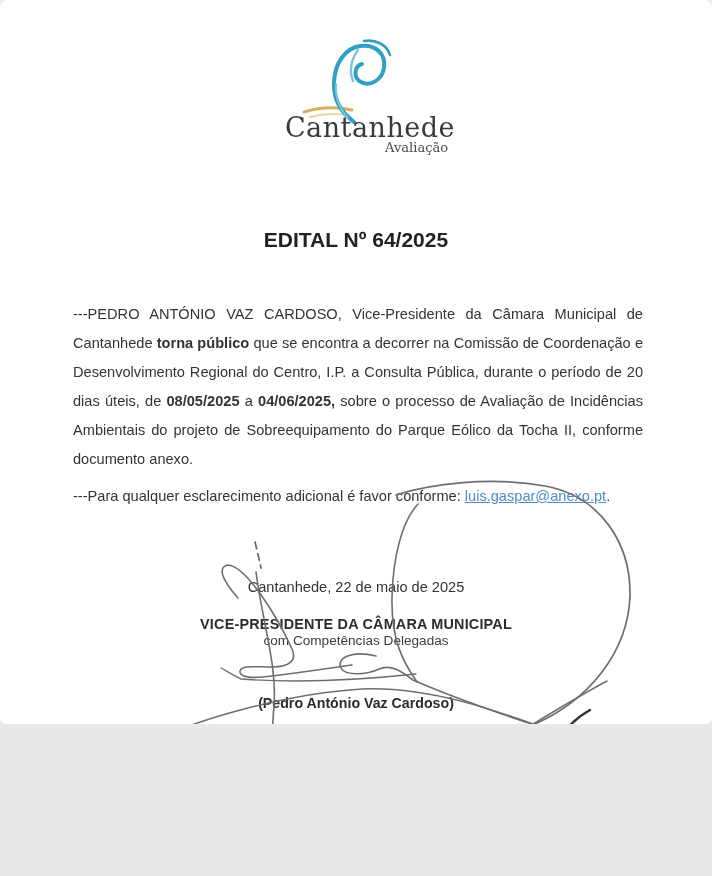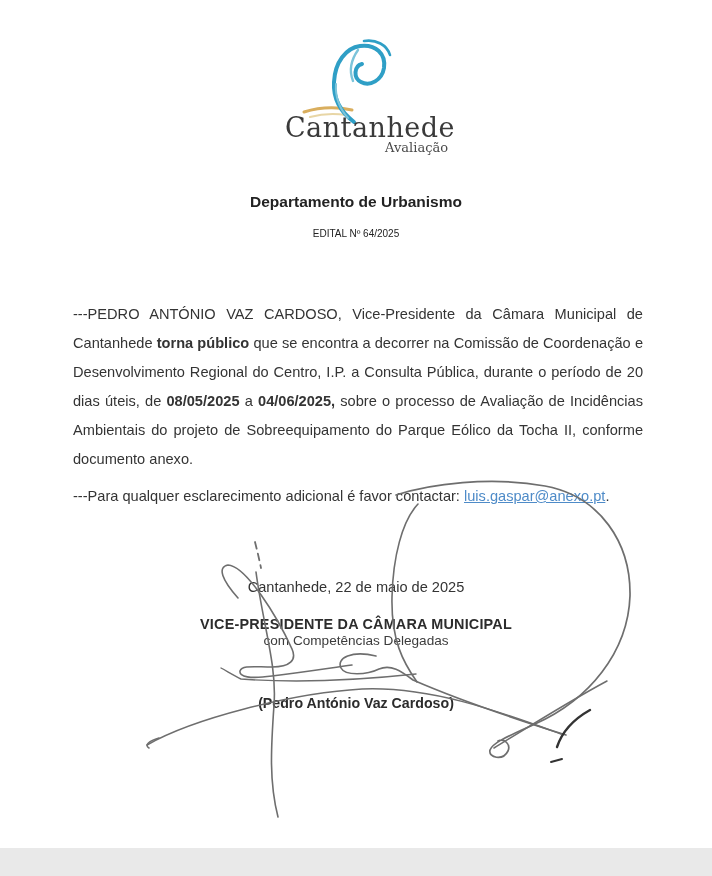--- a/index.html
+++ b/index.html
@@ -8,46 +8,47 @@
     --sig-dark:#333333;
     --swirl:#2f9fc6;
     --swirl-light:#7cc4da;
     --accent:#d9ae5e;
     --accent-light:#e8d6a6;
     --ink:#2e2e2e;
   }
   html,body{margin:0;padding:0;background:#e9e9e9;}
   .page{
     position:relative;
-    width:712px;height:848px;
+    width:712px;height:724px;
     margin:0 auto;
     background:#ffffff;
     font-family:"Liberation Sans", sans-serif;
     color:var(--ink);
     overflow:hidden;
+    border-radius:7px;
   }
   
   .logo-block{position:absolute;top:0;left:0;width:100%;}
   .logo-art{position:absolute;left:296px;top:38px;}
   .logo-wordmark{
     position:absolute;top:112px;left:50%;transform:translateX(-50%);
     margin-left:14px;
     font-family:"DejaVu Serif", serif;
     font-size:27px;letter-spacing:0.5px;color:#3a3a3a;white-space:nowrap;
   }
   .logo-subtitle{
     position:absolute;top:140px;right:264px;
     font-family:"DejaVu Serif", serif;
     font-size:13px;color:#4a4a4a;white-space:nowrap;
   }
   
   .h-dept{position:absolute;top:193px;left:0;width:100%;text-align:center;
     font-size:15.5px;font-weight:bold;color:#222;}
   .h-edital{position:absolute;top:228px;left:0;width:100%;text-align:center;
-    font-size:10px;font-weight:normal;color:#222;}
+    font-size:21px;font-weight:bold;color:#222;}
   
   .body-block{position:absolute;top:292px;left:65px;width:586px;}
   .para{
     margin:8px;font-size:14.6px;line-height:29px;text-align:justify;color:#343434;
   }
   .para .b{font-weight:bold;}
   .email-link{color:var(--link-color);text-decoration:underline;cursor:pointer;}
   
   .dateline{position:absolute;top:579px;left:0;width:100%;text-align:center;
     font-size:14.6px;color:#343434;}
@@ -77,26 +78,25 @@
       <path class="ac-l" stroke-width="2.2" d="M14,79 C27,75.5 40,75.5 50,77"></path>
       <path class="sw" stroke-width="4" d="M58,84 C46,75 37,62 38,44 C39,24 50,10 64,8 C80,6 90,16 88,30 C86,42 74,49 65,44 C57,40 58,28 66,26"></path>
       <path class="sw-l" stroke-width="2.4" d="M62,12 C55,22 53,33 57,43"></path>
       <path class="sw" stroke-width="2.6" d="M68,3 C80,1 91,7 94,17"></path>
       <path class="sw-l" stroke-width="2" d="M52,80 C44,71 39,60 40,46"></path>
     </svg>
     <div class="logo-wordmark">Cantanhede</div>
     <div class="logo-subtitle">Avaliação</div>
   </div>
 
-  <div class="h-dept">Departamento de Urbanismo</div>
   <div class="h-edital">EDITAL Nº 64/2025</div>
 
   <div class="body-block">
       <p class="para"><span>---PEDRO ANTÓNIO VAZ CARDOSO, Vice-Presidente da Câmara Municipal de Cantanhede </span><span class="b">torna público</span><span> que se encontra a decorrer na Comissão de Coordenação e Desenvolvimento Regional do Centro, I.P. a Consulta Pública, durante o período de 20 dias úteis, de </span><span class="b">08/05/2025</span><span> a </span><span class="b">04/06/2025,</span><span> sobre o processo de Avaliação de Incidências Ambientais do projeto de Sobreequipamento do Parque Eólico da Tocha II, conforme documento anexo.</span></p>
-      <p class="para"><span>---Para qualquer esclarecimento adicional é favor contactar: </span><a class="email-link" href="#">luis.gaspar@anexo.pt</a><span>.</span></p>
+      <p class="para"><span>---Para qualquer esclarecimento adicional é favor conforme: </span><a class="email-link" href="#">luis.gaspar@anexo.pt</a><span>.</span></p>
     </div>
 
   <div class="dateline">Cantanhede, 22 de maio de 2025</div>
   <div class="sig-title">VICE-PRESIDENTE DA CÂMARA MUNICIPAL</div>
   <div class="sig-subtitle">com Competências Delegadas</div>
   <div class="sig-name">(Pedro António Vaz Cardoso)</div>
 
   <svg class="scrawl" viewBox="0 0 712 876">
     <path class="sig" stroke-width="1.8" stroke-dasharray="7,5" d="M255,542 C257,550 259,558 261,568"></path>
     <path class="sig" stroke-width="1.6" d="M256,572 C263,625 277,665 274,705 C271,748 269,782 278,817"></path>

